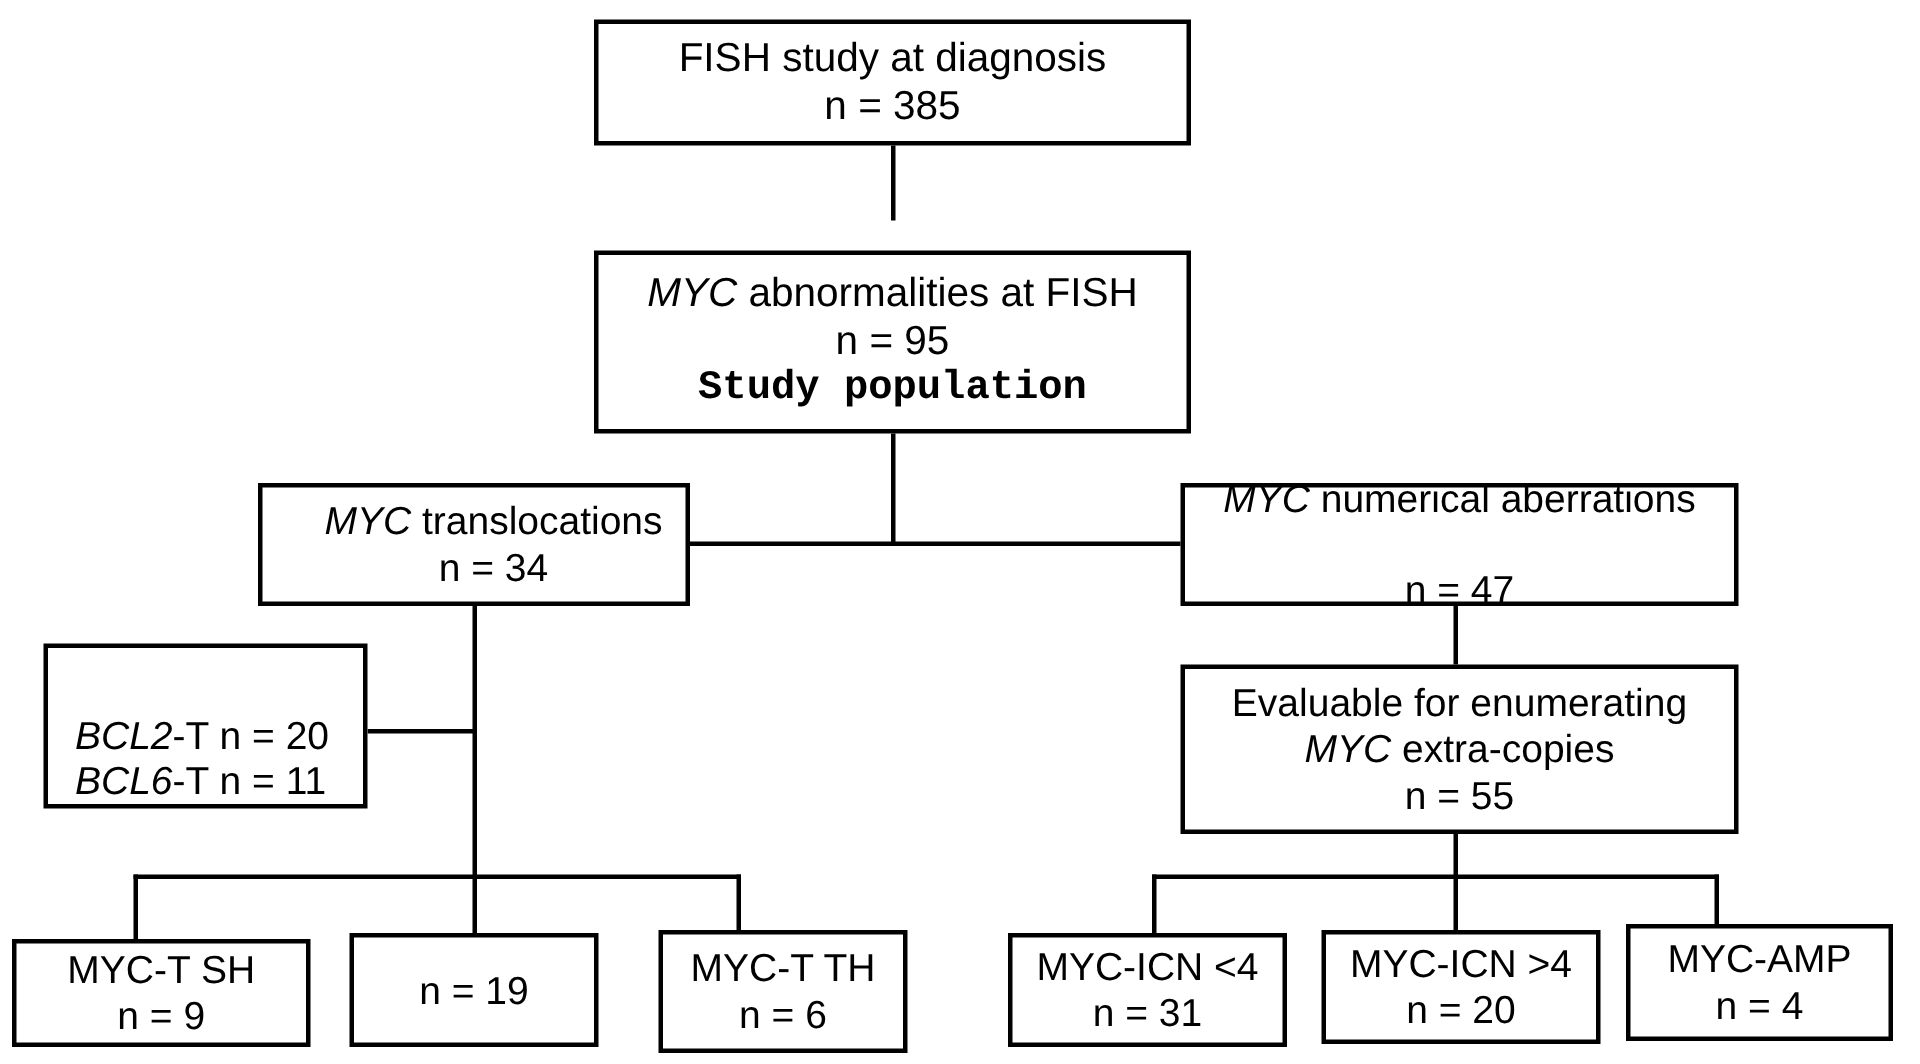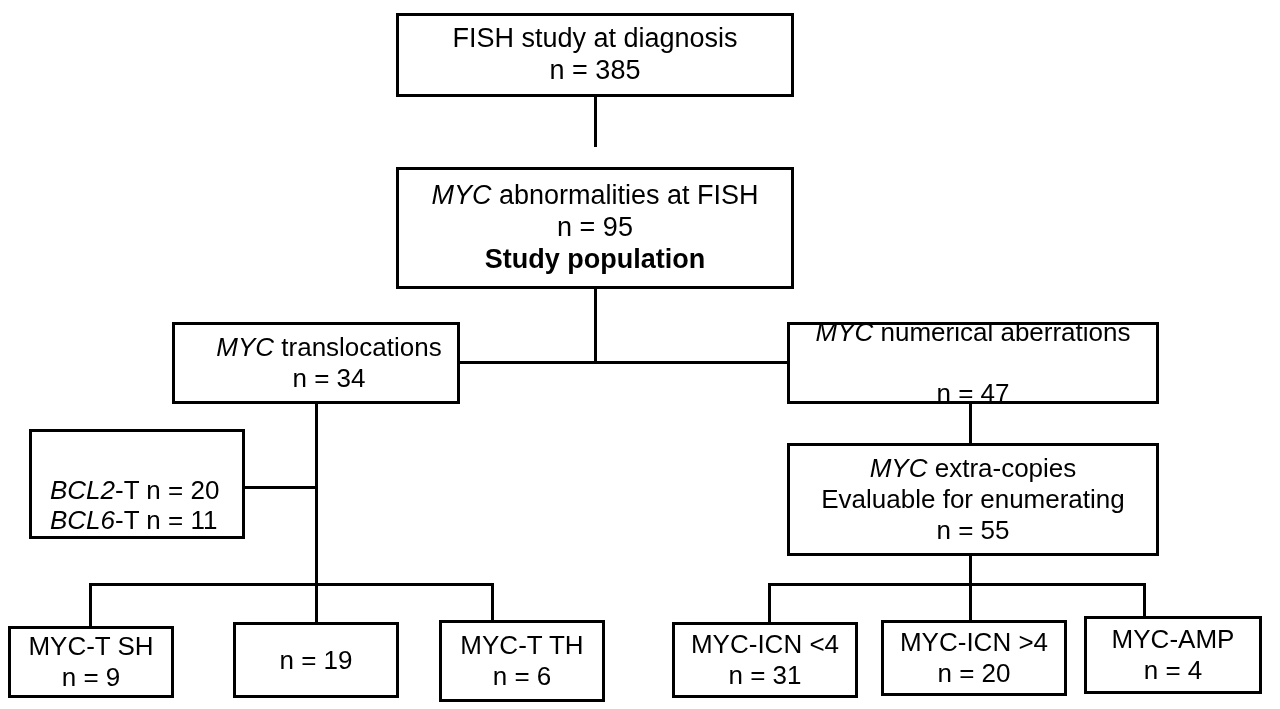--- a/index.html
+++ b/index.html
@@ -34,21 +34,21 @@
   .node .line {
     display: block;
     white-space: nowrap;
   }
   .node.big  { font-size: 27px; }
   .node.mid  { font-size: 26px; }
   .node.leaf { font-size: 26px; }
   .node.bcl  { font-size: 26px; text-align: left; align-items: flex-start; justify-content: flex-end; }
   .node.bcl .line { padding-left: 18px; }
   .it { font-style: italic; }
-  .bold { font-weight: bold; }
+  .bold { font-weight: bold; font-family: Liberation Mono, monospace; }
   .conn {
     position: absolute;
     background: #000000;
     z-index: 1;
   }
   .conn.h { height: 3px; }
   .conn.v { width: 3px; }
 </style>
 </head>
 <body>
@@ -95,26 +95,26 @@
     <span class="line"><i class="it">MYC</i><span> numerical aberrations</span></span>
     <span class="line">n = 47</span>
   </div>
 
   <div class="node bcl" style="left:29px; top:429px; width:216px; height:110px;">
     <span class="line"><i class="it">BCL2</i><span>-T n = 20</span></span>
     <span class="line"><i class="it">BCL6</i><span>-T n = 11</span></span>
   </div>
 
   <div class="node mid" style="left:787px; top:443px; width:372px; height:113px;">
+    <span class="line">Evaluable for enumerating</span>
     <span class="line"><i class="it">MYC</i><span> extra-copies</span></span>
-    <span class="line">Evaluable for enumerating</span>
     <span class="line">n = 55</span>
   </div>
 
-  <div class="node leaf" style="left:8px; top:626px; width:166px; height:72px;">
+  <div class="node leaf" style="left:8px; top:626px; width:199px; height:72px;">
     <span class="line">MYC-T SH</span>
     <span class="line">n = 9</span>
   </div>
 
   <div class="node leaf" style="left:233px; top:622px; width:166px; height:76px;">
     <span class="line">n = 19</span>
   </div>
 
   <div class="node leaf" style="left:439px; top:620px; width:166px; height:82px;">
     <span class="line">MYC-T TH</span>

